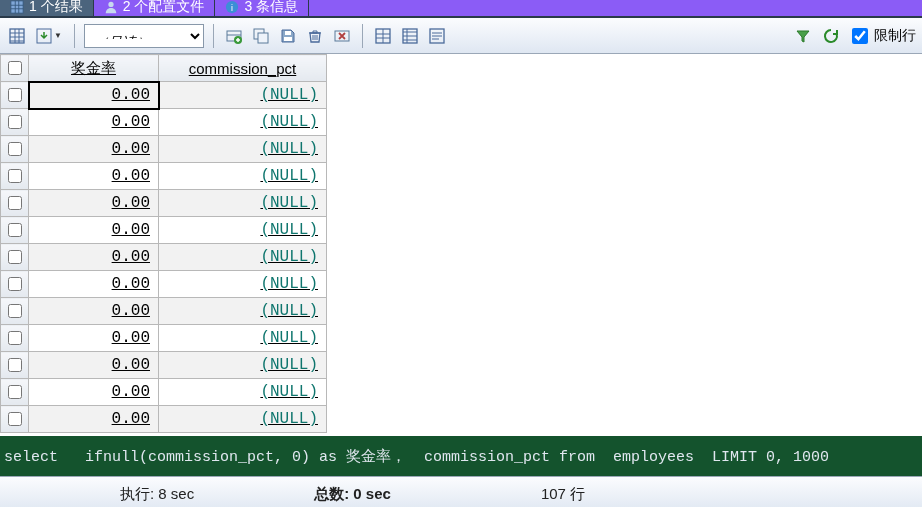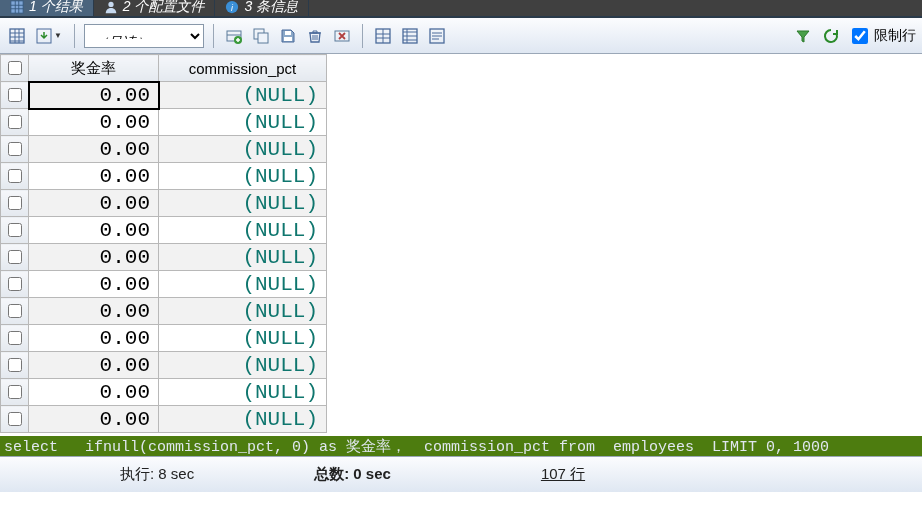--- a/index.html
+++ b/index.html
@@ -7,26 +7,25 @@
     margin: 0;
     font-family: "Microsoft YaHei", Arial, sans-serif;
     font-size: 13px;
     background: #fff;
     width: 922px;
     height: 507px;
     overflow: hidden;
   }
   .tabs {
     display: flex;
-    background: #404040;
+    background: #8b5cf6;
     height: 18px;
     border-bottom: 2px solid #2a3a4a;
     align-items: flex-end;
     padding-left: 0;
-    font-style: italic;
   }
   .tab {
     display: flex;
     align-items: center;
     gap: 5px;
     padding: 0 10px;
     height: 18px;
     color: #fff;
     font-size: 14px;
     border-right: 1px solid #2a3a4a;
@@ -76,73 +75,74 @@
   .chk-wrap input { width: 16px; height: 16px; }
   
   .grid-area {
     height: 382px;
     overflow: hidden;
     background: #fff;
   }
   table.grid {
     border-collapse: collapse;
     table-layout: fixed;
+    text-decoration: underline;
   }
   .grid th, .grid td {
     border: 1px solid #b8b8b8;
     height: 27px;
     font-size: 15px;
     padding: 0;
   }
   .grid th {
     background: linear-gradient(#f5f7fa, #e4e9ef);
     font-weight: normal;
   }
   .grid .chkcol { width: 28px; text-align: center; }
   .grid .chkcol input { width: 14px; height: 14px; }
   .grid .col1 { width: 130px; }
   .grid .col2 { width: 168px; }
   .grid td.cell {
     font-family: "Courier New", monospace;
-    font-size: 21px;
+    font-size: 16px;
     text-align: right;
     padding: 0 8px;
   }
   .grid td.null-cell { color: #0f766e; }
   .grid tr.even td.cell { background: #f2f2f2; }
   .grid tr.odd td.cell { background: #fff; }
   .grid th.rowchk { background: linear-gradient(#f5f7fa, #e4e9ef); }
   .grid tr.sel td.cell.first {
     outline: 2px solid #000;
     outline-offset: -1px;
   }
   
   .querybar {
-    background: #4d7c0f;
+    background: #14532d;
     color: #e0e7ef;
     font-family: "Courier New", monospace;
     font-size: 15px;
-    height: 20px;
+    height: 40px;
     display: flex; align-items: center;
     padding: 0 4px;
     white-space: pre;
   }
   
   .status {
     background: linear-gradient(#fbfcfe, #dfe7f2);
     border-top: 1px solid #9aa7b7;
     height: 36px;
     display: flex; align-items: center;
     font-size: 15px;
     color: #222;
   }
   .status .seg { flex: 0 0 auto; padding: 0 10px; }
   .status .seg.exec { margin-left: 110px; }
   .status .seg.total { margin-left: 100px; font-weight: bold; }
-  .status .seg.rows { margin-left: 130px; text-decoration: underline; }
+  .status .seg.rows { margin-left: 130px; }
 </style>
 </head>
 <body>
 
 <div class="tabs">
   <div class="tab active">
     <span class="ticon">
       <svg viewBox="0 0 16 16">
           <rect x="1" y="1" width="14" height="14" fill="#7fa6d6" stroke="#35577d"></rect>
           <line x1="1" y1="6" x2="15" y2="6" stroke="#35577d"></line>

